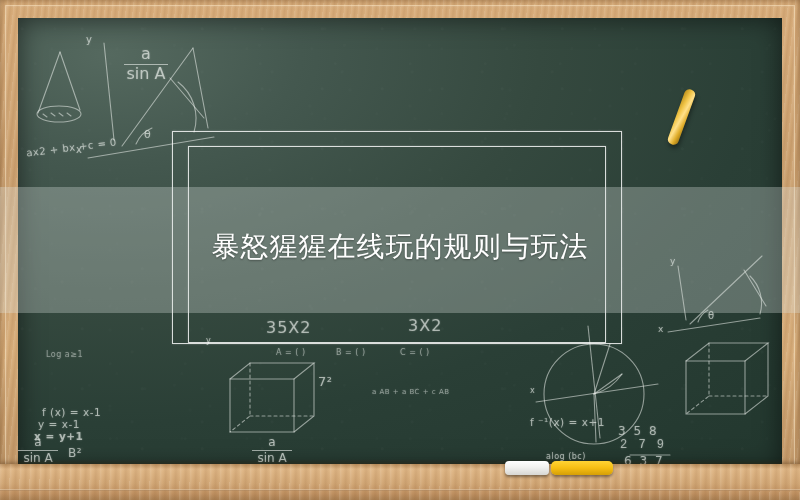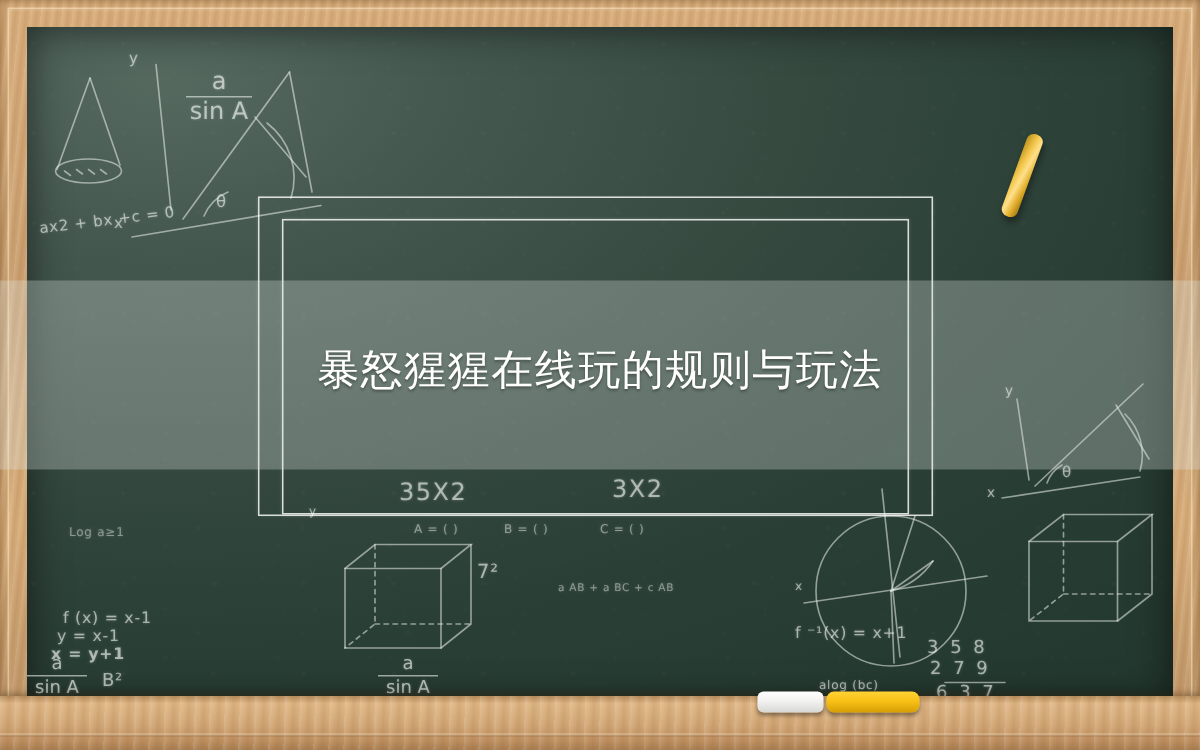--- a/index.html
+++ b/index.html
@@ -305,21 +305,21 @@
         <span class="den">sin A</span>
       </div>
 
       <div class="chalk-text" style="left:322px; top:370px; font-size:7px; opacity:0.8;margin-left:32px;">a AB + a BC + c AB</div>
 
       <div class="chalk-text" style="left:512px; top:398px; font-size:10.5px;">f ⁻¹(x) = x+1</div>
 
       <div class="chalk-text" style="left:528px; top:434px; font-size:8px;">alog (bc)</div>
 
       <div class="chalk-text" style="left:600px; top:406px; font-size:12px; letter-spacing:2px;">3 5 8</div>
-      <div class="chalk-text" style="left:602px; top:420px; font-size:12px; letter-spacing:2px;">2 7 9</div>
+      <div class="chalk-text" style="left:602px; top:420px; font-size:12px; letter-spacing:2px;font-family:Liberation Mono, monospace;">2 7 9</div>
       <div class="chalk-text" style="left:606px; top:436px; font-size:12px; letter-spacing:2px;">6 3 7</div>
 
       <div class="chalk-text" style="left:28px; top:332px; font-size:8px; opacity:0.75;">Log a≥1</div>
 
       <div class="chalk-text" style="left:248px; top:300px; font-size:16px; letter-spacing:1px;">35X2</div>
       <div class="chalk-text" style="left:390px; top:298px; font-size:16px; letter-spacing:1px;">3X2</div>
 
       <div class="chalk-text" style="left:258px; top:330px; font-size:8px; opacity:0.8;">A = ( )</div>
       <div class="chalk-text" style="left:318px; top:330px; font-size:8px; opacity:0.8;">B = ( )</div>
       <div class="chalk-text" style="left:382px; top:330px; font-size:8px; opacity:0.8;">C = ( )</div>

